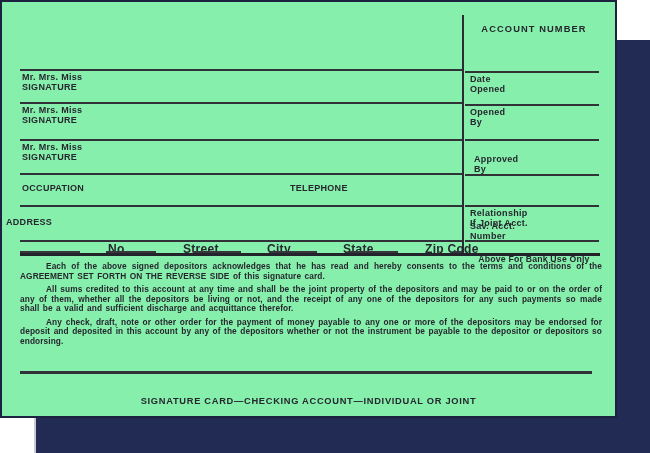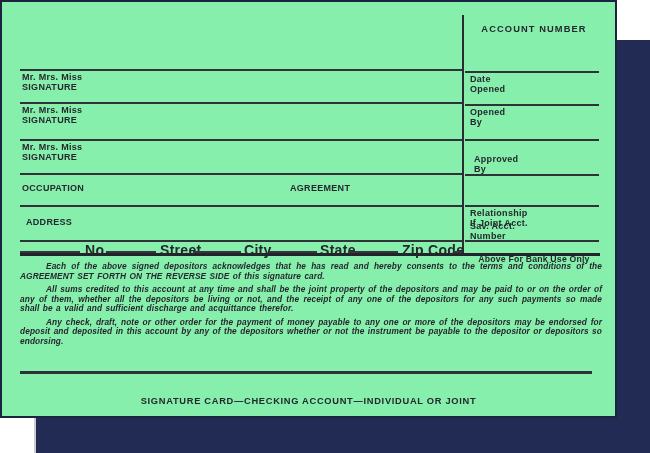--- a/index.html
+++ b/index.html
@@ -20,32 +20,32 @@
   }
   .hline{position:absolute;height:2px;background:#303238;}
   .hline.heavy{height:3px;background:#23242b;}
   .vdiv{position:absolute;width:2px;background:#2b2c33;}
   .colseg{position:absolute;height:1.5px;background:#36373d;}
   .lbl{
     position:absolute;font-size:9px;font-weight:bold;letter-spacing:.3px;
     line-height:9.6px;color:#26272e;white-space:nowrap;
   }
   .collbl{
-    position:absolute;font-size:14px;font-weight:bold;letter-spacing:.3px;
-    color:#26272e;white-space:nowrap;top:240px;
+    position:absolute;font-size:12px;font-weight:bold;letter-spacing:.3px;
+    color:#26272e;white-space:nowrap;top:240px;margin-left:23px;
   }
   .account-header{
     position:absolute;left:462px;top:22px;width:140px;text-align:center;
     font-size:9.3px;font-weight:bold;letter-spacing:1.1px;color:#26272e;
   }
   .bank-footer{
     position:absolute;left:461px;top:240px;width:142px;text-align:center;
     font-size:8.7px;font-weight:bold;letter-spacing:.2px;color:#26272e;white-space:nowrap;margin-top:12px;
   }
-  .terms{position:absolute;left:18px;top:260px;width:582px;color:#26272e;font-style:italic;}
+  .terms{position:absolute;left:18px;top:260px;width:582px;color:#26272e;}
   .terms p{
     margin:0 0 3.5px 0;font-size:8.3px;line-height:9.7px;font-weight:bold;
     text-align:justify;text-indent:26px;word-spacing:1px;letter-spacing:.1px;
   }
   .caption{
     position:absolute;left:0;top:394px;width:100%;text-align:center;
     font-size:9.3px;font-weight:bold;letter-spacing:.7px;color:#26272e;
   }
 </style>
 </head>
@@ -82,22 +82,22 @@
   <div class="lbl" style="left:20px;top:104px;">
     <div>Mr. Mrs. Miss</div>
     <div>SIGNATURE</div>
   </div>
   <div class="lbl" style="left:20px;top:141px;">
     <div>Mr. Mrs. Miss</div>
     <div>SIGNATURE</div>
   </div>
 
   <div class="lbl" style="left:20px;top:182px;">OCCUPATION</div>
-  <div class="lbl" style="left:288px;top:182px;">AGREEMENT</div>
-  <div class="lbl" style="left:24px;top:216px;text-align:right;">ADDRESS</div>
+  <div class="lbl" style="left:288px;top:182px;">TELEPHONE</div>
+  <div class="lbl" style="left:4px;top:216px;text-align:right;">ADDRESS</div>
 
   <div class="collbl" style="left:83px;">No.</div>
   <div class="collbl" style="left:158px;">Street</div>
   <div class="collbl" style="left:242px;">City</div>
   <div class="collbl" style="left:318px;">State</div>
   <div class="collbl" style="left:400px;">Zip Code</div>
 
   <div class="colseg" style="left:18px;top:249px;width:60px;"></div>
   <div class="colseg" style="left:104px;top:249px;width:50px;"></div>
   <div class="colseg" style="left:191px;top:249px;width:48px;"></div>

